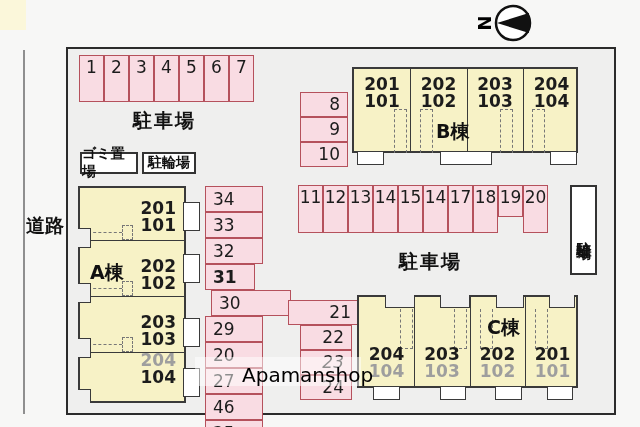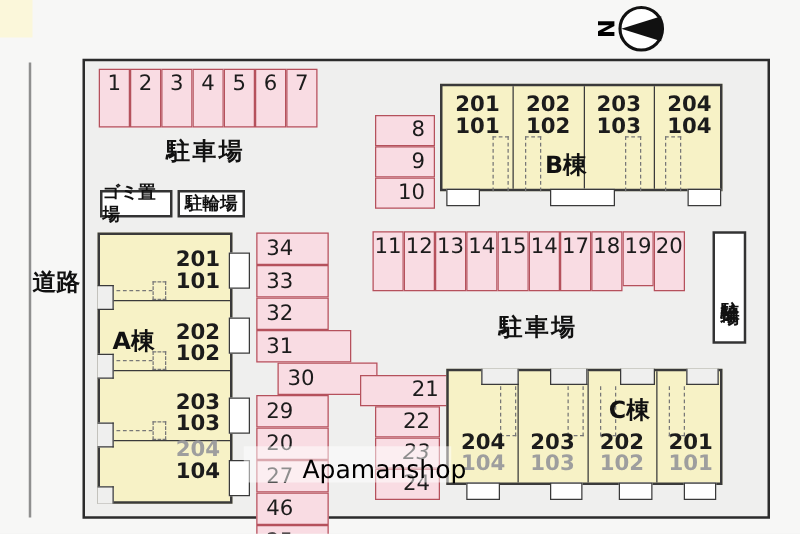--- a/index.html
+++ b/index.html
@@ -121,22 +121,22 @@
   <div class="notch" style="left:78px; top:389px; width:13px; height:14px; border:1.5px solid #3a3a3a; border-left:none; border-bottom:none;"></div>
 
   <div class="porch" style="left:183px; top:202px; width:17px; height:29px;"></div>
   <div class="porch" style="left:183px; top:254px; width:17px; height:29px;"></div>
   <div class="porch" style="left:183px; top:318px; width:17px; height:29px;"></div>
   <div class="porch" style="left:183px; top:368px; width:17px; height:29px;"></div>
 
   <div class="lot leftnum" style="left:205px; top:150px; width:58px; height:26px;">34</div>
   <div class="lot leftnum" style="left:205px; top:176px; width:58px; height:26px;">33</div>
   <div class="lot leftnum" style="left:205px; top:202px; width:58px; height:26px;">32</div>
-  <div class="lot leftnum" style="left:205px; top:228px; width:76px; height:26px;">31</div>
-  <div class="lot leftnum" style="left:222px; top:254px; width:80px; height:26px;">30</div>
+  <div class="lot leftnum" style="left:205px; top:228px; width:50px; height:26px;font-weight:bold;">31</div>
+  <div class="lot leftnum" style="left:211px; top:254px; width:80px; height:26px;">30</div>
   <div class="lot leftnum" style="left:205px; top:280px; width:58px; height:26px;">29</div>
   <div class="lot leftnum" style="left:205px; top:306px; width:58px; height:26px;">20</div>
   <div class="lot leftnum" style="left:205px; top:332px; width:58px; height:26px;">27</div>
   <div class="lot leftnum" style="left:205px; top:358px; width:58px; height:26px;">46</div>
   <div class="lot leftnum" style="left:205px; top:384px; width:58px; height:26px;">25</div>
 
   <div class="lot rightnum" style="left:300px; top:92px;  width:48px; height:25px;">8</div>
   <div class="lot rightnum" style="left:300px; top:117px; width:48px; height:25px;">9</div>
   <div class="lot rightnum" style="left:300px; top:142px; width:48px; height:25px;">10</div>
 
@@ -174,21 +174,21 @@
   <div class="porch" style="left:550px; top:151px; width:27px; height:14px;"></div>
 
   <div class="lot topnum" style="left:298px; top:185px; width:25px; height:48px;">11</div>
   <div class="lot topnum" style="left:323px; top:185px; width:25px; height:48px;">12</div>
   <div class="lot topnum" style="left:348px; top:185px; width:25px; height:48px;">13</div>
   <div class="lot topnum" style="left:373px; top:185px; width:25px; height:48px;">14</div>
   <div class="lot topnum" style="left:398px; top:185px; width:25px; height:48px;">15</div>
   <div class="lot topnum" style="left:423px; top:185px; width:25px; height:48px;">14</div>
   <div class="lot topnum" style="left:448px; top:185px; width:25px; height:48px;">17</div>
   <div class="lot topnum" style="left:473px; top:185px; width:25px; height:48px;">18</div>
-  <div class="lot topnum" style="left:498px; top:185px; width:25px; height:44px;">19</div>
+  <div class="lot topnum" style="left:498px; top:185px; width:25px; height:32px;">19</div>
   <div class="lot topnum" style="left:523px; top:185px; width:25px; height:48px;">20</div>
 
   <div class="arealabel" style="left:399px; top:249px;">駐車場</div>
 
   <div class="wbox vert" style="left:570px; top:185px; width:27px; height:90px;">駐輪場</div>
 
   <div class="lot rightnum" style="left:288px; top:300px; width:71px; height:25px;">21</div>
   <div class="lot rightnum" style="left:300px; top:325px; width:52px; height:25px;">22</div>
   <div class="lot rightnum" style="left:300px; top:350px; width:52px; height:25px;font-style:italic;">23</div>
   <div class="lot rightnum" style="left:300px; top:375px; width:52px; height:25px;">24</div>

